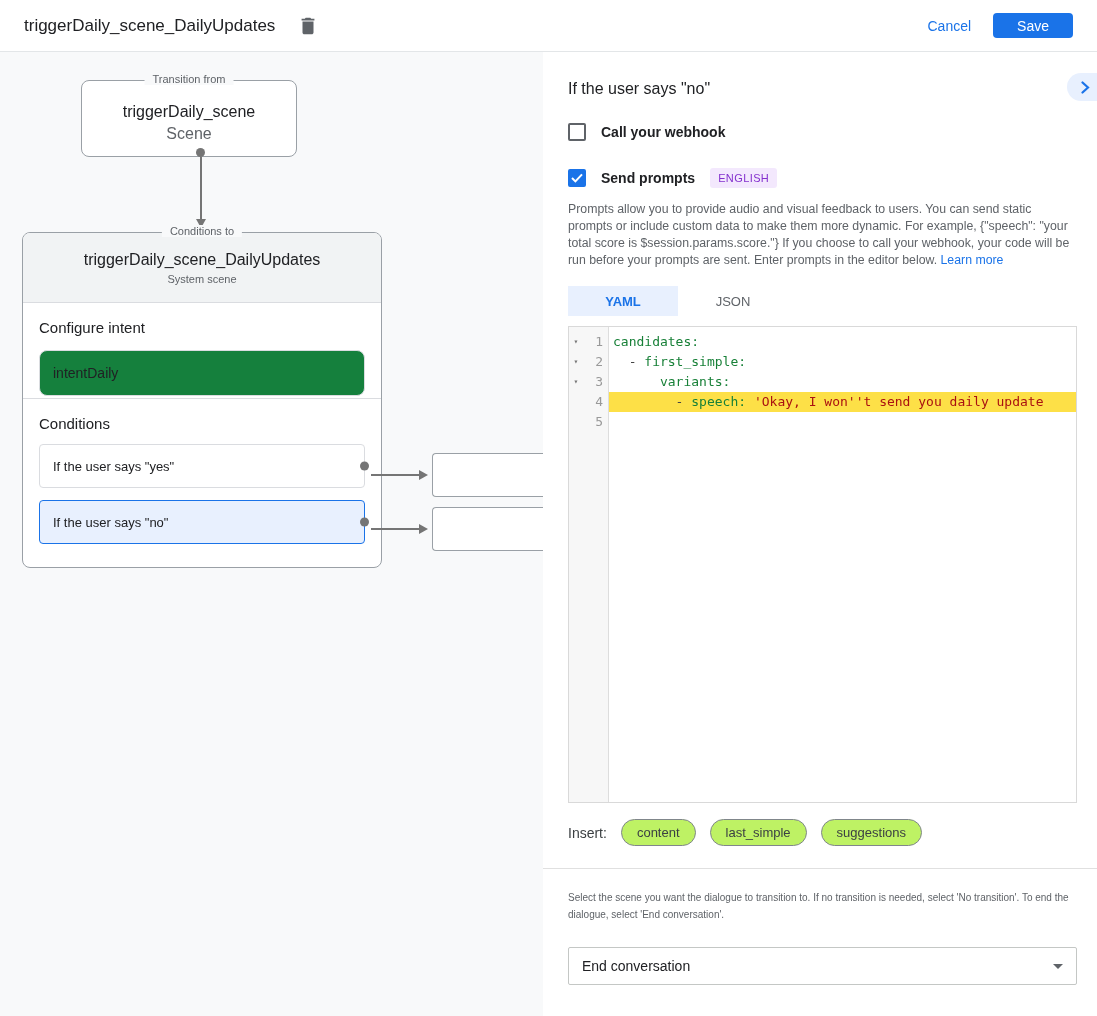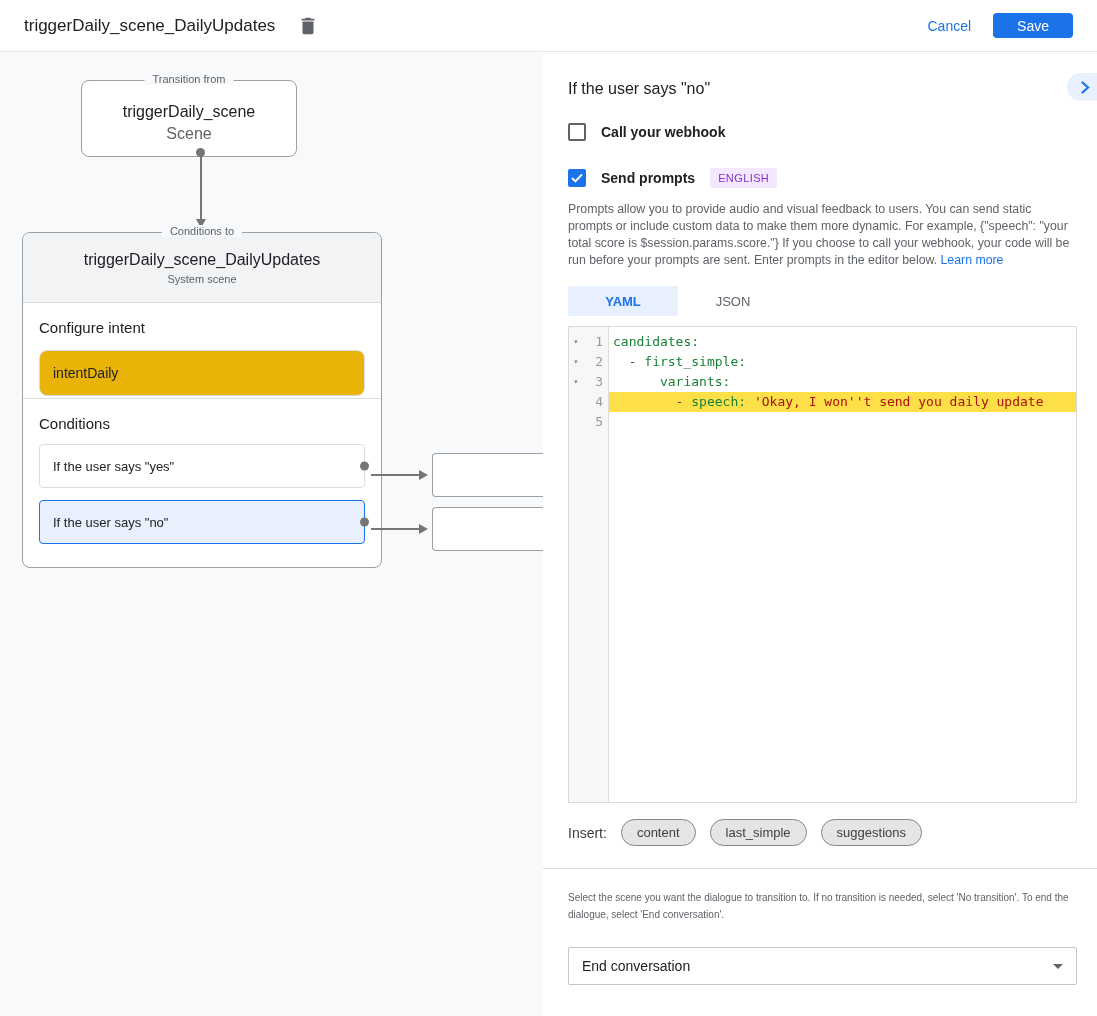--- a/index.html
+++ b/index.html
@@ -36,21 +36,21 @@
             border-left:5px solid transparent; border-right:5px solid transparent; border-top:9px solid #757575; }
 
   .to-card { left:22px; top:180px; width:360px; height:336px; }
   .to-head { background:#f1f3f4; border-bottom:1px solid #dadce0; border-radius:7px 7px 0 0;
              height:70px; text-align:center; padding-top:18px; }
   .to-title { font-size:16px; color:#202124; }
   .to-sub { margin-top:4px; font-size:11px; color:#5f6368; }
   .card-sec { padding:16px 16px 16px; }
   .sec1 { border-bottom:1px solid #dadce0; padding-bottom:2px; }
   .sec-label { font-size:15px; color:#202124; }
-  .intent-box { margin-top:14px; height:46px; border:1px solid #dadce0; border-radius:8px; background:#eab308;
+  .intent-box { margin-top:14px; height:46px; border:1px solid #dadce0; border-radius:8px; background:#15803d;
                 display:flex; align-items:center; padding:0 13px; font-size:14px; color:#202124; }
   .cond-row { position:relative; margin-top:12px; height:44px; border:1px solid #dadce0; border-radius:4px;
               background:#fff; display:flex; align-items:center; padding:0 13px; font-size:13px; color:#202124; cursor:pointer; }
   .cond-row.selected { background:#e8f0fe; border:1px solid #1a73e8; }
   .cond-row .dot { position:absolute; right:-5px; top:50%; transform:translateY(-50%); }
 
   .hline { position:absolute; width:50px; height:2px; background:#757575; }
   .harrow { position:absolute; width:0; height:0; border-top:5px solid transparent;
             border-bottom:5px solid transparent; border-left:9px solid #757575; }
   .target-box { position:absolute; left:432px; width:111px; height:44px; background:#fff;
@@ -86,21 +86,21 @@
   .lnum { flex:1; text-align:right; padding-right:5px; color:#999; }
   .code { flex:1; padding-top:5px; overflow:hidden; }
   .cm-line { height:20px; white-space:pre; padding-left:4px; }
   .cm-line.hl { background:#fde047; }
   .tok-key { color:#188038; }
   .tok-plain { color:#444; }
   .tok-string { color:#aa1111; }
 
   .insert-row { margin-top:16px; display:flex; align-items:center; gap:14px; }
   .insert-label { font-size:14px; color:#3c4043; }
-  .chip { border:1px solid #80868b; border-radius:15px; background:#e5e5e5; padding:5px 15px;
+  .chip { border:1px solid #80868b; border-radius:15px; background:#bef264; padding:5px 15px;
           font-size:13px; color:#3c4043; cursor:pointer; font-family:inherit; }
 
   .section-divider { margin:22px -20px 0 -25px; border-top:1px solid #e0e0e0; }
   .transition-title { margin-top:26px; font-size:16px; color:#202124; }
   .transition-desc { margin-top:20px; font-size:10px; line-height:17px; color:#5f6368; max-width:512px; }
   .select-box { margin-top:24px; height:38px; border:1px solid #c4c7c5; border-radius:2px; background:#fff;
                 display:flex; align-items:center; padding:0 13px; font-size:14px; color:#202124; cursor:pointer; }
   .caret { margin-left:auto; width:0; height:0; border-left:5px solid transparent;
            border-right:5px solid transparent; border-top:5px solid #5f6368; }
 </style>

